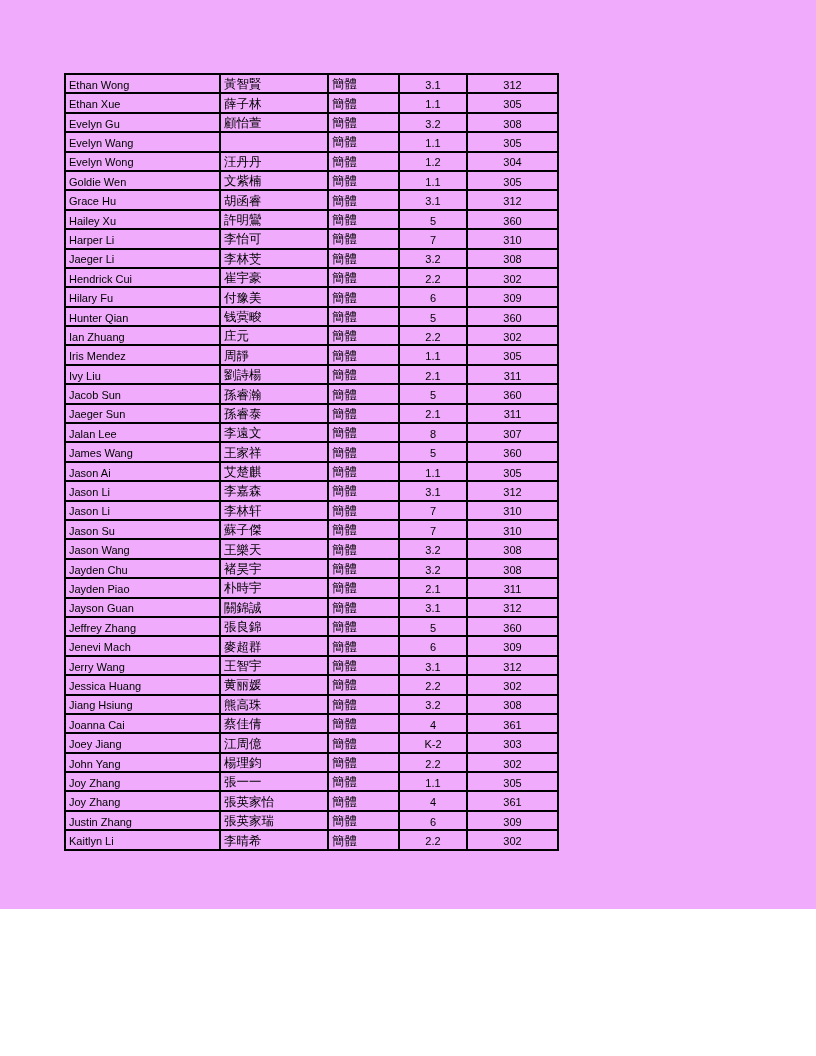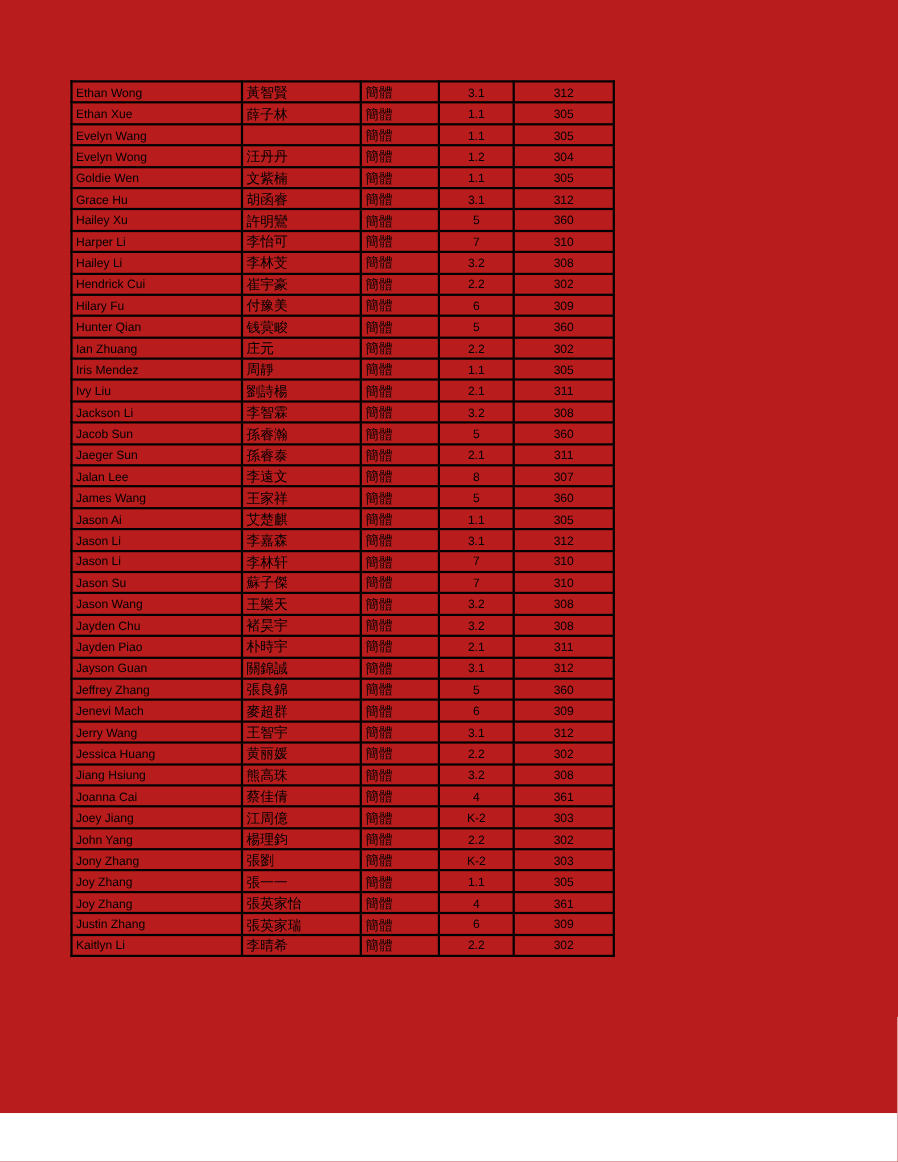--- a/index.html
+++ b/index.html
@@ -3,22 +3,22 @@
 <meta charset="utf-8">
 <style>
   html, body {
     margin: 0;
     padding: 0;
     background: #ffffff;
   }
   .sheet {
     position: relative;
     width: 816px;
-    height: 1012px;
-    background: #b91c1c;
+    height: 909px;
+    background: #f0abfc;
     overflow: hidden;
   }
   table.roster {
     position: absolute;
     left: 64px;
     top: 73px;
     width: 493px;
     border-collapse: collapse;
     table-layout: fixed;
     border: 2px solid #000000;
@@ -72,20 +72,27 @@
           <td class="c-room">312</td>
         </tr>
         <tr>
           <td class="c-en">Ethan Xue</td>
           <td class="c-zh">薛子林</td>
           <td class="c-script">簡體</td>
           <td class="c-level">1.1</td>
           <td class="c-room">305</td>
         </tr>
         <tr>
+          <td class="c-en">Evelyn Gu</td>
+          <td class="c-zh">顧怡萱</td>
+          <td class="c-script">簡體</td>
+          <td class="c-level">3.2</td>
+          <td class="c-room">308</td>
+        </tr>
+        <tr>
           <td class="c-en">Evelyn Wang</td>
           <td class="c-zh"></td>
           <td class="c-script">簡體</td>
           <td class="c-level">1.1</td>
           <td class="c-room">305</td>
         </tr>
         <tr>
           <td class="c-en">Evelyn Wong</td>
           <td class="c-zh">汪丹丹</td>
           <td class="c-script">簡體</td>
@@ -114,21 +121,21 @@
           <td class="c-room">360</td>
         </tr>
         <tr>
           <td class="c-en">Harper Li</td>
           <td class="c-zh">李怡可</td>
           <td class="c-script">簡體</td>
           <td class="c-level">7</td>
           <td class="c-room">310</td>
         </tr>
         <tr>
-          <td class="c-en">Hailey Li</td>
+          <td class="c-en">Jaeger Li</td>
           <td class="c-zh">李林芠</td>
           <td class="c-script">簡體</td>
           <td class="c-level">3.2</td>
           <td class="c-room">308</td>
         </tr>
         <tr>
           <td class="c-en">Hendrick Cui</td>
           <td class="c-zh">崔宇豪</td>
           <td class="c-script">簡體</td>
           <td class="c-level">2.2</td>
@@ -163,27 +170,20 @@
           <td class="c-room">305</td>
         </tr>
         <tr>
           <td class="c-en">Ivy Liu</td>
           <td class="c-zh">劉詩楊</td>
           <td class="c-script">簡體</td>
           <td class="c-level">2.1</td>
           <td class="c-room">311</td>
         </tr>
         <tr>
-          <td class="c-en">Jackson Li</td>
-          <td class="c-zh">李智霖</td>
-          <td class="c-script">簡體</td>
-          <td class="c-level">3.2</td>
-          <td class="c-room">308</td>
-        </tr>
-        <tr>
           <td class="c-en">Jacob Sun</td>
           <td class="c-zh">孫睿瀚</td>
           <td class="c-script">簡體</td>
           <td class="c-level">5</td>
           <td class="c-room">360</td>
         </tr>
         <tr>
           <td class="c-en">Jaeger Sun</td>
           <td class="c-zh">孫睿泰</td>
           <td class="c-script">簡體</td>
@@ -308,27 +308,20 @@
           <td class="c-script">簡體</td>
           <td class="c-level">K-2</td>
           <td class="c-room">303</td>
         </tr>
         <tr>
           <td class="c-en">John Yang</td>
           <td class="c-zh">楊理鈞</td>
           <td class="c-script">簡體</td>
           <td class="c-level">2.2</td>
           <td class="c-room">302</td>
-        </tr>
-        <tr>
-          <td class="c-en">Jony Zhang</td>
-          <td class="c-zh">張劉</td>
-          <td class="c-script">簡體</td>
-          <td class="c-level">K-2</td>
-          <td class="c-room">303</td>
         </tr>
         <tr>
           <td class="c-en">Joy Zhang</td>
           <td class="c-zh">張一一</td>
           <td class="c-script">簡體</td>
           <td class="c-level">1.1</td>
           <td class="c-room">305</td>
         </tr>
         <tr>
           <td class="c-en">Joy Zhang</td>

